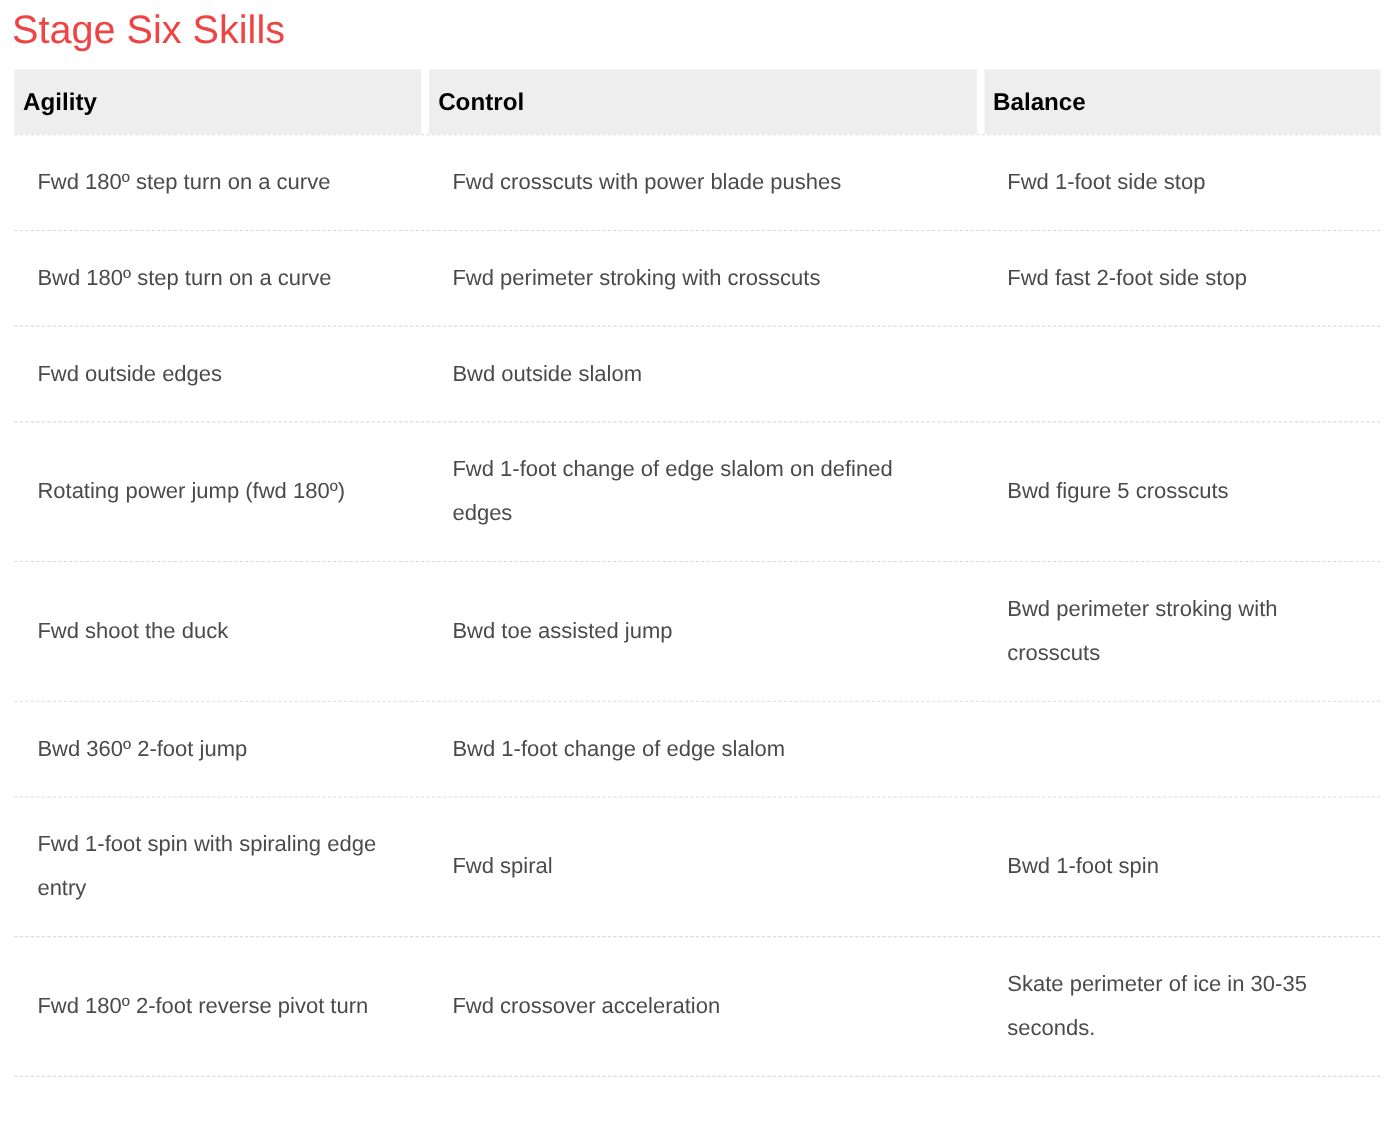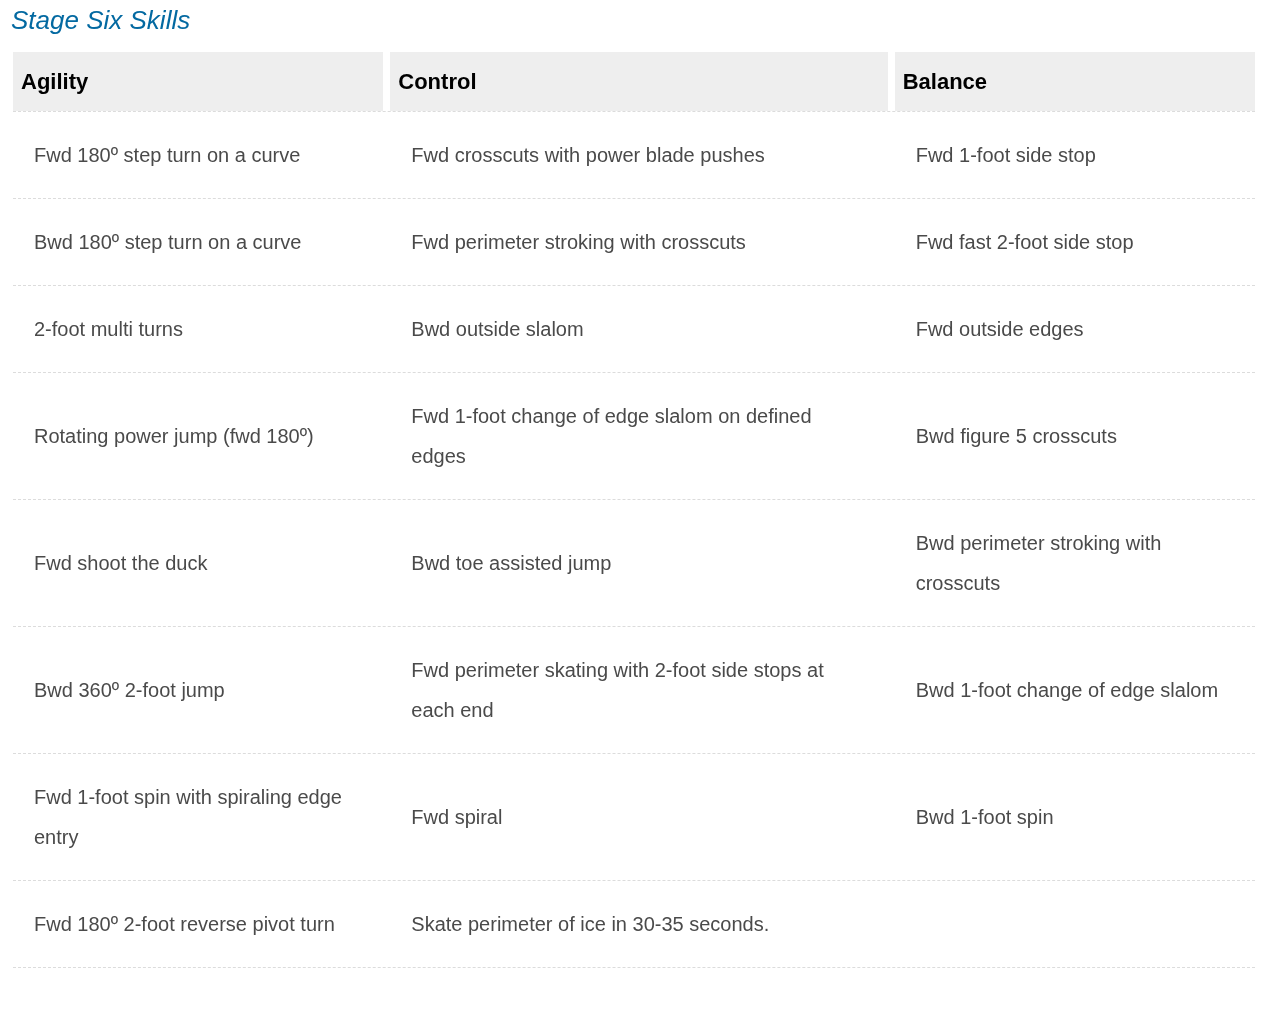--- a/index.html
+++ b/index.html
@@ -11,26 +11,25 @@
     width: 1268px;
     height: 1024px;
     overflow: hidden;
     font-family: "Liberation Sans", "DejaVu Sans", sans-serif;
     -webkit-font-smoothing: antialiased;
   }
   .page {
     padding: 4px 13px 0 13px;
   }
   .page-title {
-    color: #0369a1;
-    font-size: 26px;
+    color: #ef4444;
+    font-size: 36px;
     font-weight: 400;
     line-height: 1.15;
     margin: 2px 0 16px -2px;
-    font-style: italic;
   }
   .skills-table {
     width: 1242px;
   }
   .t-row {
     display: grid;
     grid-template-columns: 370fr 497fr 360fr;
     column-gap: 7px;
     border-bottom: 1px dashed #dcdcdc;
   }
@@ -83,27 +82,24 @@
           </div>
           <div class="b-cell">
             <span>Fwd perimeter stroking with crosscuts</span>
           </div>
           <div class="b-cell">
             <span>Fwd fast 2-foot side stop</span>
           </div>
         </div>
         <div class="t-row">
           <div class="b-cell">
-            <span>2-foot multi turns</span>
+            <span>Fwd outside edges</span>
           </div>
           <div class="b-cell">
             <span>Bwd outside slalom</span>
-          </div>
-          <div class="b-cell">
-            <span>Fwd outside edges</span>
           </div>
         </div>
         <div class="t-row">
           <div class="b-cell">
             <span>Rotating power jump (fwd 180º)</span>
           </div>
           <div class="b-cell">
             <span>Fwd 1-foot change of edge slalom on defined edges</span>
           </div>
           <div class="b-cell">
@@ -119,40 +115,40 @@
           </div>
           <div class="b-cell">
             <span>Bwd perimeter stroking with crosscuts</span>
           </div>
         </div>
         <div class="t-row">
           <div class="b-cell">
             <span>Bwd 360º 2-foot jump</span>
           </div>
           <div class="b-cell">
-            <span>Fwd perimeter skating with 2-foot side stops at each end</span>
-          </div>
-          <div class="b-cell">
             <span>Bwd 1-foot change of edge slalom</span>
           </div>
         </div>
         <div class="t-row">
           <div class="b-cell">
             <span>Fwd 1-foot spin with spiraling edge entry</span>
           </div>
           <div class="b-cell">
             <span>Fwd spiral</span>
           </div>
           <div class="b-cell">
             <span>Bwd 1-foot spin</span>
           </div>
         </div>
         <div class="t-row">
           <div class="b-cell">
             <span>Fwd 180º 2-foot reverse pivot turn</span>
           </div>
           <div class="b-cell">
+            <span>Fwd crossover acceleration</span>
+          </div>
+          <div class="b-cell">
             <span>Skate perimeter of ice in 30-35 seconds.</span>
           </div>
         </div>
       </div>
   </div>
 </div>
 
 </body></html>

